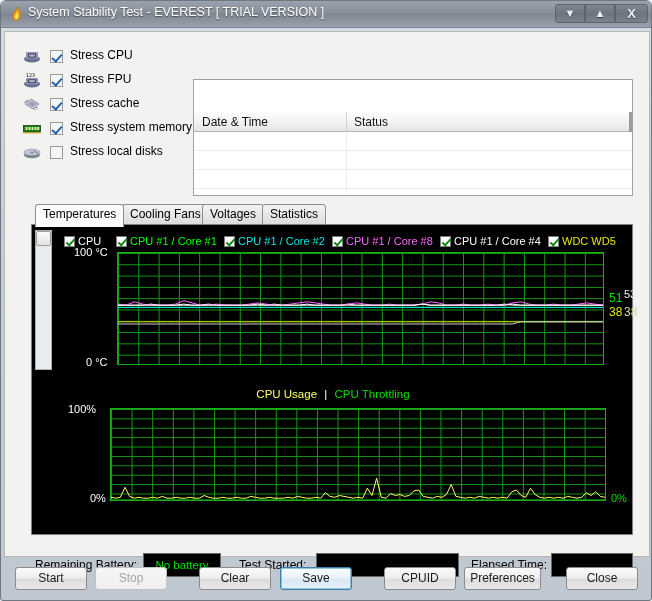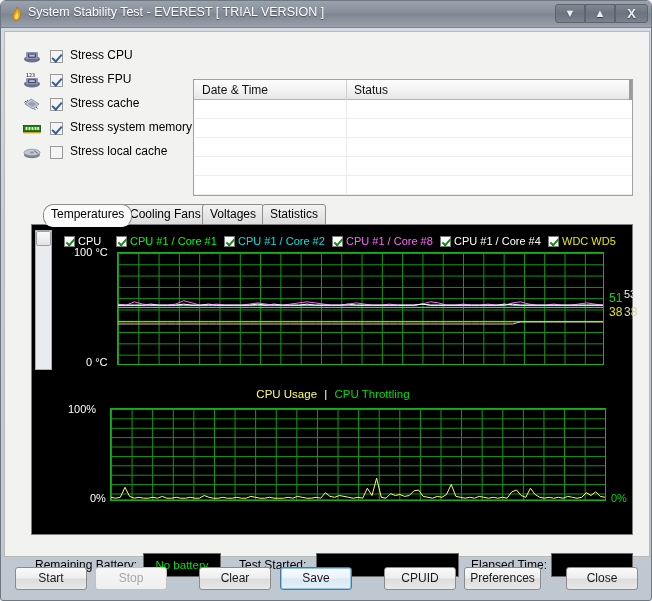--- a/index.html
+++ b/index.html
@@ -102,20 +102,21 @@
     width: 440px; height: 117px;
     background: #ffffff;
     border: 1px solid #a0a0a0;
     overflow: hidden;
   }
   #log-head {
     position: relative;
     height: 20px;
     background: linear-gradient(180deg,#fdfdfd 0%, #f2f2f2 55%, #e6e6e6 100%);
     border-bottom: 1px solid #b4b4b4;
+    margin-top: 32px;
   }
   .log-col {
     position: absolute; top: 3px;
     font-size: 12px; color: #111;
     white-space: nowrap;
   }
   .col-sep {
     position: absolute; top: 0; width: 1px; height: 20px;
     background: #cfcfcf;
   }
@@ -409,21 +410,21 @@
       <div class="stress-row">
         <span class="dev-icon">
           <svg width="20" height="17" viewBox="0 0 20 17">
             <ellipse cx="10" cy="11" rx="8" ry="3.3" fill="#7d8294"></ellipse>
             <ellipse cx="10" cy="8.5" rx="8" ry="3.3" fill="#c3c7d3" stroke="#7a7f90" stroke-width="0.6"></ellipse>
             <ellipse cx="10" cy="8.5" rx="2" ry="0.9" fill="#8b90a2"></ellipse>
             <path d="M12 6.6 L16 9.6" stroke="#6f7486" stroke-width="1"></path>
           </svg>
         </span>
         <span class="cbx"></span>
-        <span class="stress-label">Stress local cache</span>
+        <span class="stress-label">Stress local disks</span>
       </div>
     </div>
 
     <div id="log-list">
       <div id="log-head">
         <span class="log-col" style="left:8px;">Date &amp; Time</span>
         <span class="col-sep" style="left:152px;"></span>
         <span class="log-col" style="left:160px;">Status</span>
         <span id="log-rs"></span>
       </div>
@@ -438,21 +439,21 @@
         </div>
       <div class="log-row">
           <span class="vsep"></span>
         </div>
       <div class="log-row">
           <span class="vsep"></span>
         </div>
     </div>
 
     <div id="tabstrip">
-      <div class="tab active" style="left:12px;border-radius:10px;">Temperatures</div>
+      <div class="tab active" style="left:4px;">Temperatures</div>
       <div class="tab" style="left:91px;">Cooling Fans</div>
       <div class="tab" style="left:171px;">Voltages</div>
       <div class="tab" style="left:231px;">Statistics</div>
     </div>
 
     <div id="graph-panel">
 
       <div id="temp-legend">
         <span class="leg-item" style="left:32px;">
           <span class="leg-box"></span><span class="leg-text" style="color:#ffffff">CPU</span>

